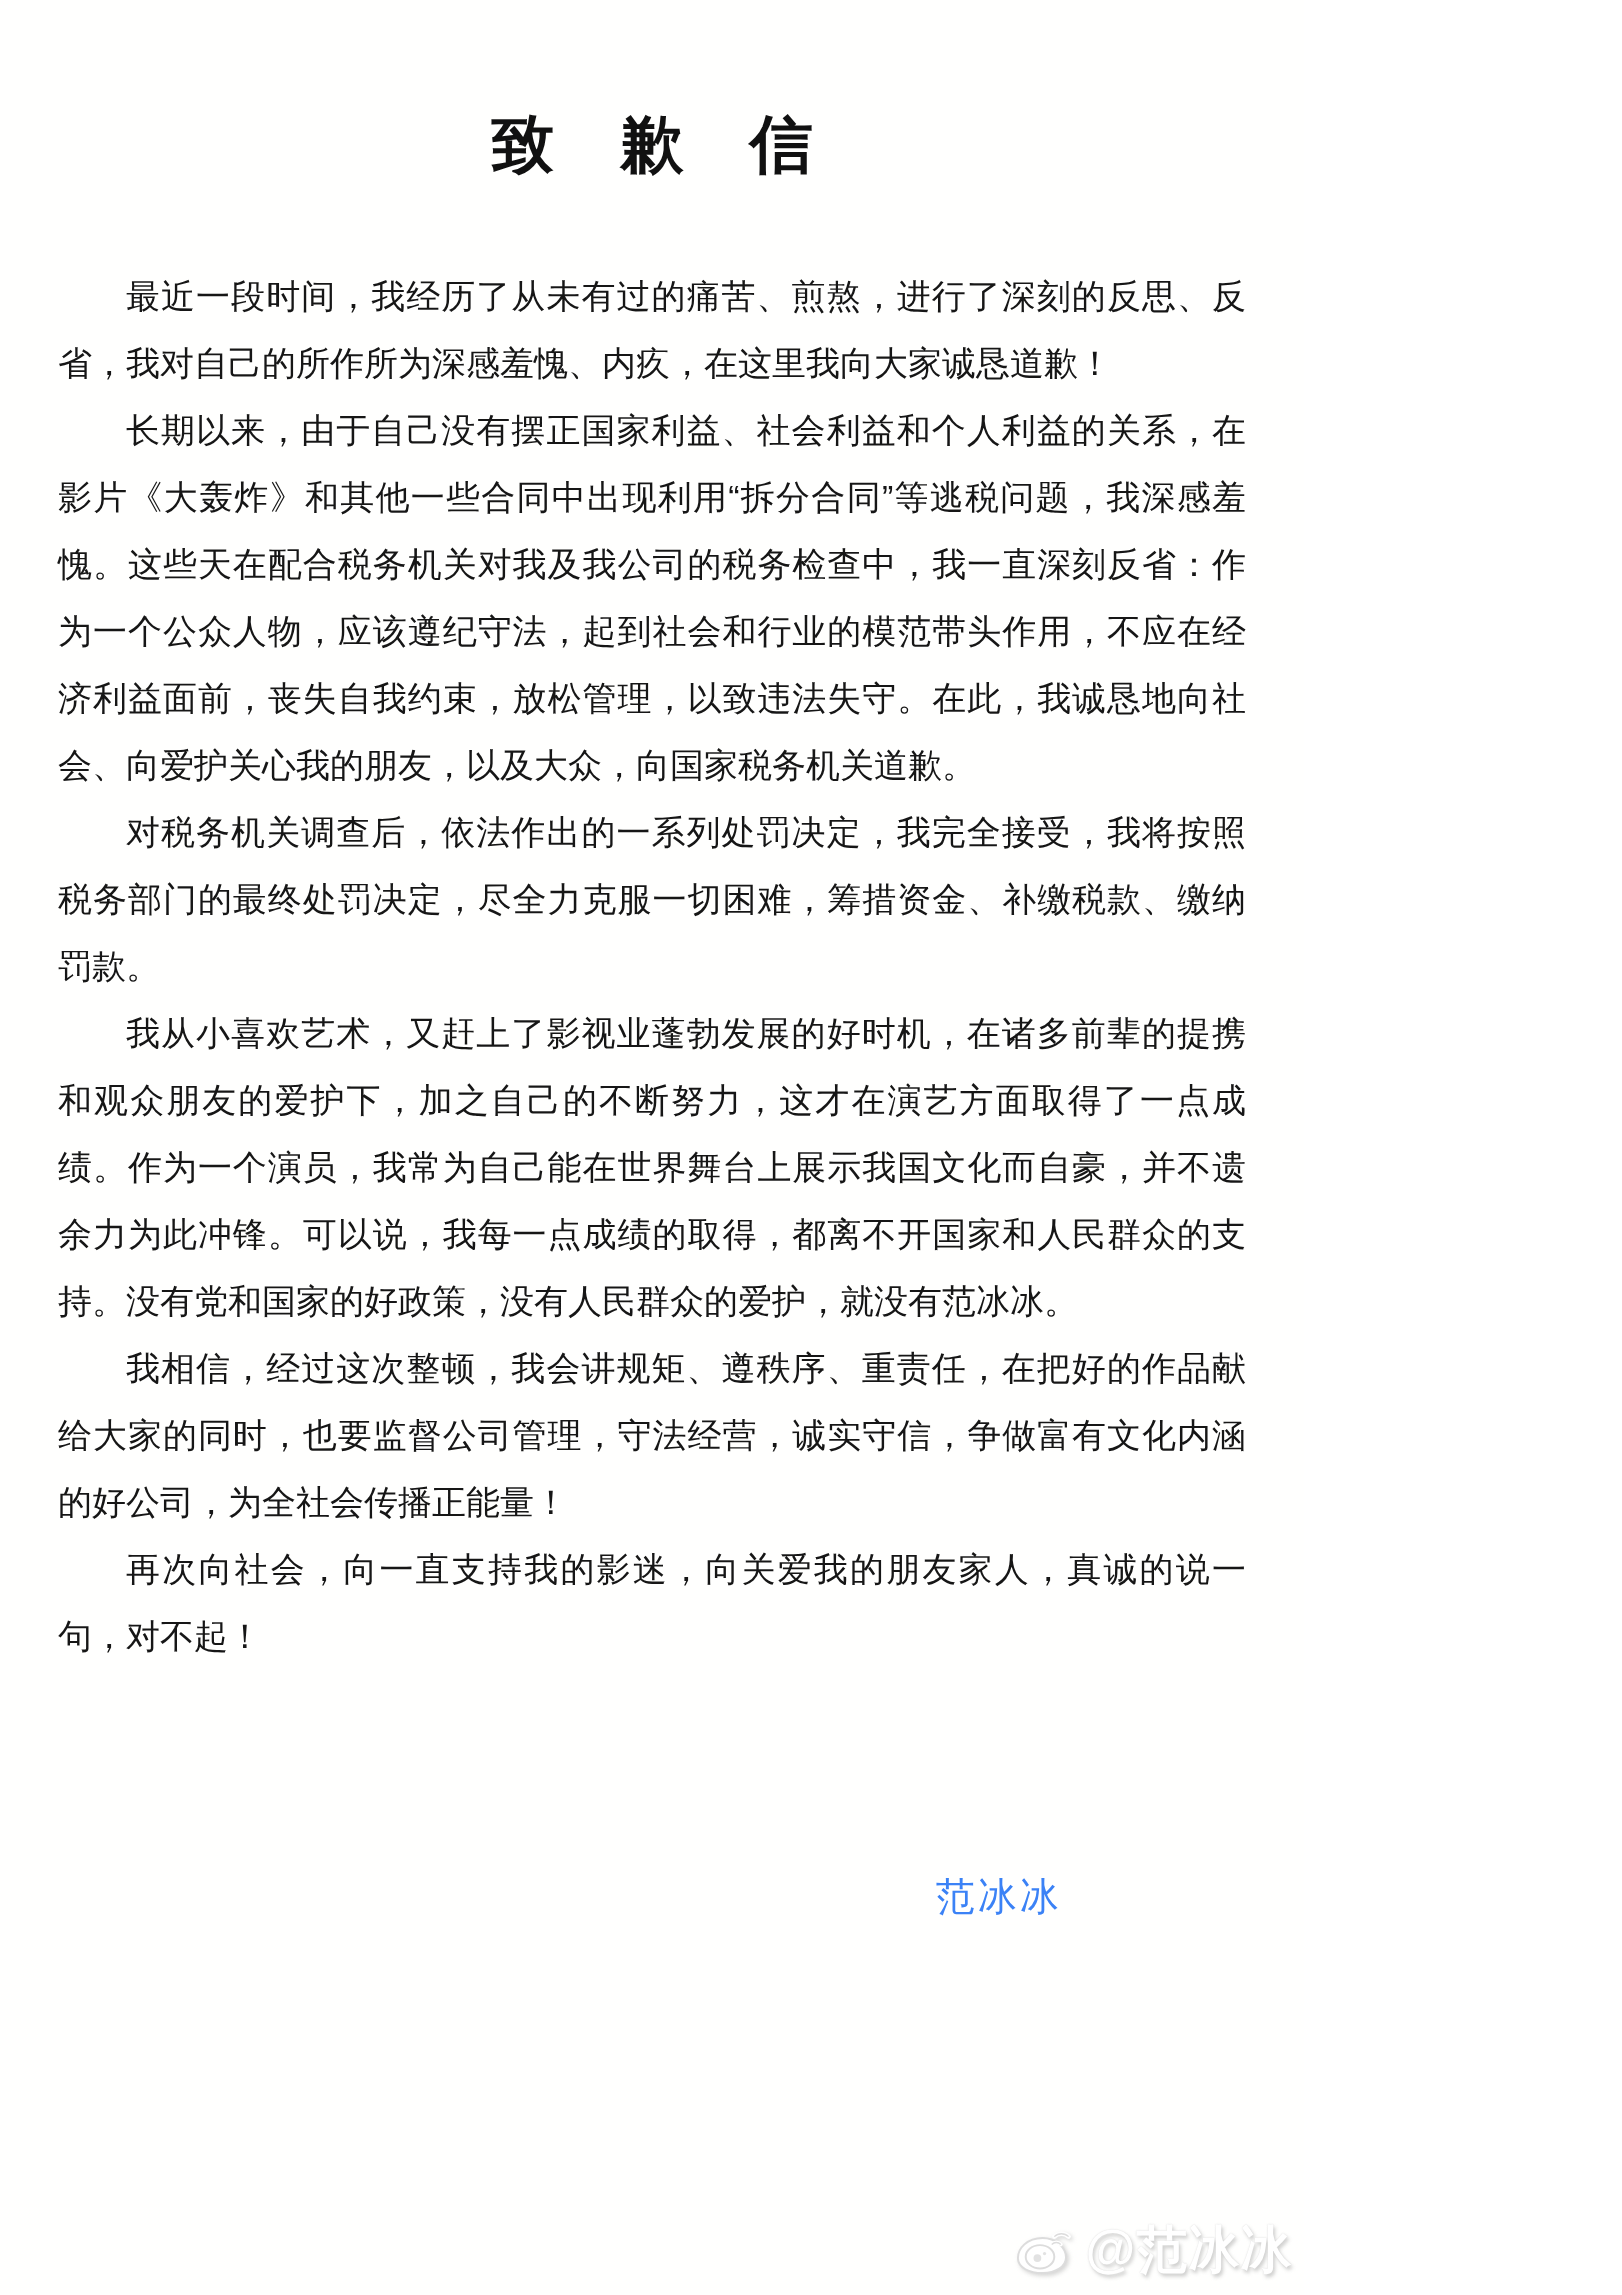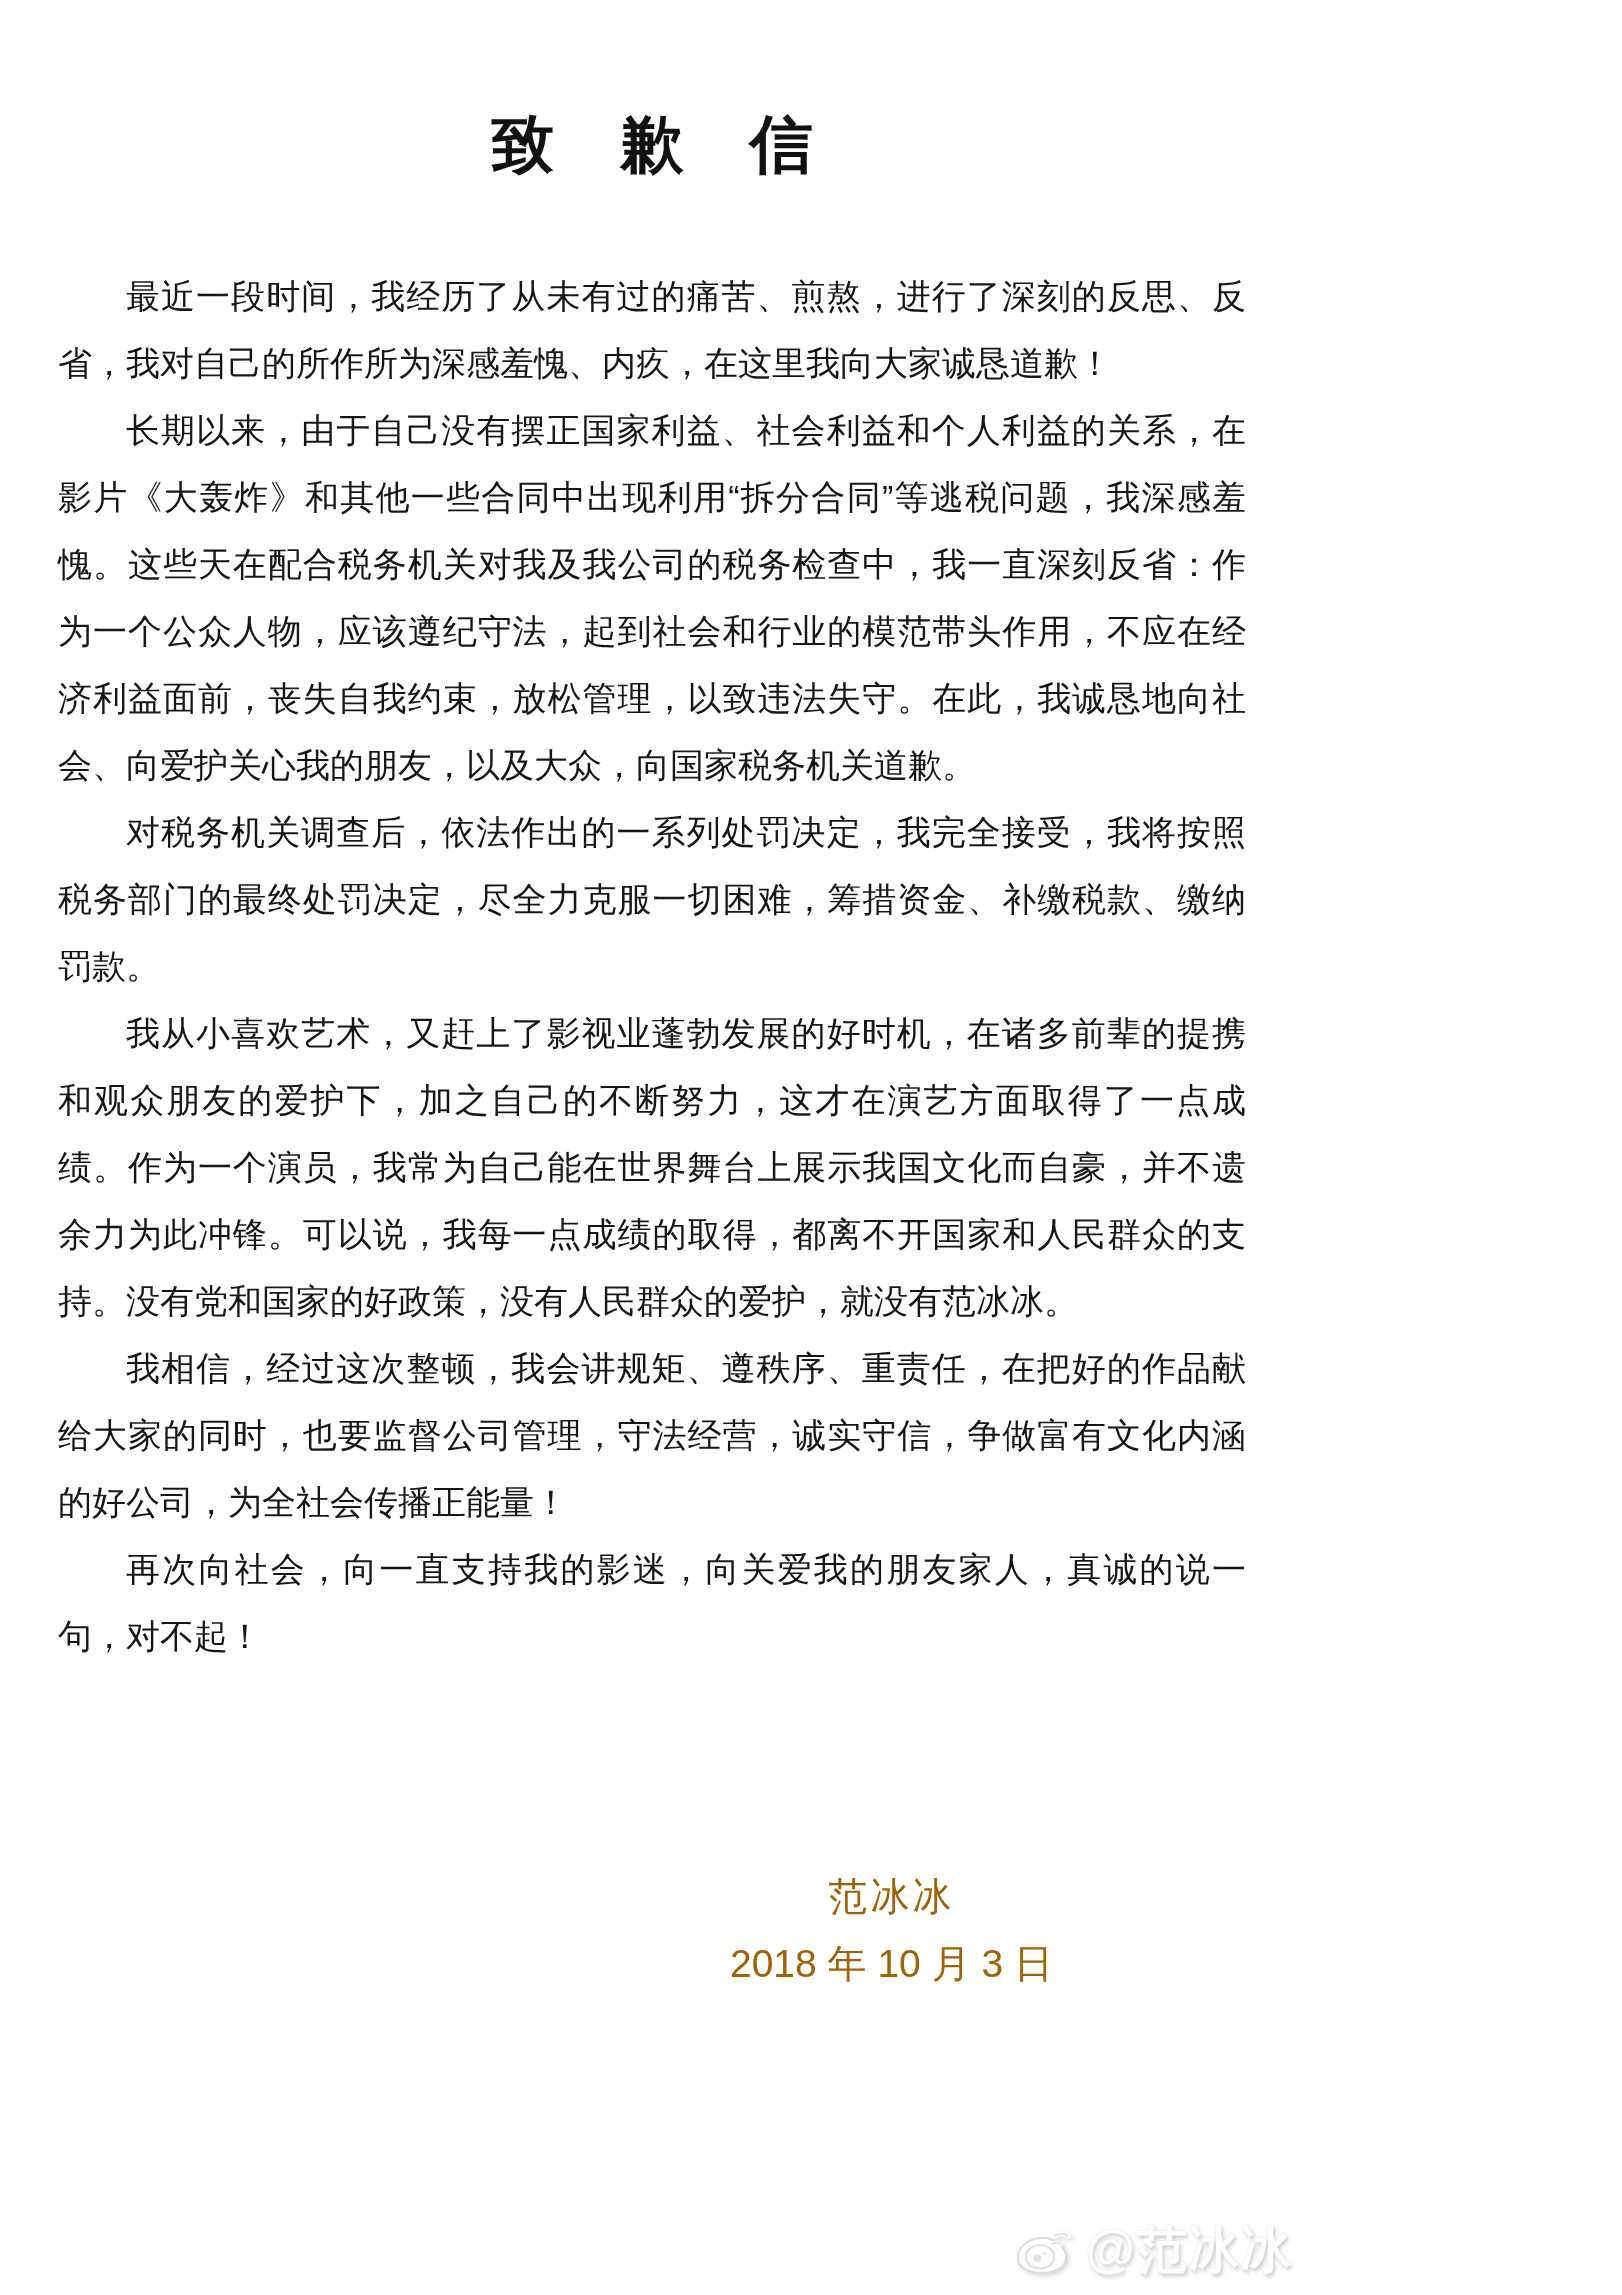--- a/index.html
+++ b/index.html
@@ -35,26 +35,26 @@
     text-align: justify;
     color: #161616;
   }
   .letter-body p {
     margin: 0;
     text-indent: 2em;
   }
   .closing {
     position: absolute;
     top: 1863px;
-    right: 251px;
+    right: 242px;
     text-align: center;
     font-size: 39px;
     line-height: 67px;
     font-weight: 500;
-    color: #a16207;
+    color: #3b82f6;
   }
   .closing .signature-name {
     letter-spacing: 0.08em;
   }
   .watermark {
     position: absolute;
     right: 11.8px;
     bottom: 10.5px;
     display: flex;
     align-items: center;
@@ -87,21 +87,20 @@
     <p>最近一段时间，我经历了从未有过的痛苦、煎熬，进行了深刻的反思、反省，我对自己的所作所为深感羞愧、内疚，在这里我向大家诚恳道歉！</p>
     <p>长期以来，由于自己没有摆正国家利益、社会利益和个人利益的关系，在影片《大轰炸》和其他一些合同中出现利用“拆分合同”等逃税问题，我深感羞愧。这些天在配合税务机关对我及我公司的税务检查中，我一直深刻反省：作为一个公众人物，应该遵纪守法，起到社会和行业的模范带头作用，不应在经济利益面前，丧失自我约束，放松管理，以致违法失守。在此，我诚恳地向社会、向爱护关心我的朋友，以及大众，向国家税务机关道歉。</p>
     <p>对税务机关调查后，依法作出的一系列处罚决定，我完全接受，我将按照税务部门的最终处罚决定，尽全力克服一切困难，筹措资金、补缴税款、缴纳罚款。</p>
     <p>我从小喜欢艺术，又赶上了影视业蓬勃发展的好时机，在诸多前辈的提携和观众朋友的爱护下，加之自己的不断努力，这才在演艺方面取得了一点成绩。作为一个演员，我常为自己能在世界舞台上展示我国文化而自豪，并不遗余力为此冲锋。可以说，我每一点成绩的取得，都离不开国家和人民群众的支持。没有党和国家的好政策，没有人民群众的爱护，就没有范冰冰。</p>
     <p>我相信，经过这次整顿，我会讲规矩、遵秩序、重责任，在把好的作品献给大家的同时，也要监督公司管理，守法经营，诚实守信，争做富有文化内涵的好公司，为全社会传播正能量！</p>
     <p>再次向社会，向一直支持我的影迷，向关爱我的朋友家人，真诚的说一句，对不起！</p>
   </div>
 
   <div class="closing">
     <div class="signature-name">范冰冰</div>
-    <div class="signature-date">2018 年 10 月 3 日</div>
   </div>
 
   <div class="watermark">
     <span>
       <svg viewBox="0 0 100 86" xmlns="http://www.w3.org/2000/svg">
 
         <path d="M44 26 C20 26 6 42 6 57 C6 72 24 80 44 80 C64 80 80 70 80 56 C80 41 64 26 44 26 Z" fill="#ffffff" stroke="#dcdcdc" stroke-width="3"></path>
         <ellipse cx="40" cy="55" rx="22" ry="18" fill="none" stroke="#dcdcdc" stroke-width="3"></ellipse>
         <circle cx="36" cy="57" r="6" fill="#e2e2e2"></circle>
         <circle cx="47" cy="50" r="2.5" fill="#e2e2e2"></circle>

